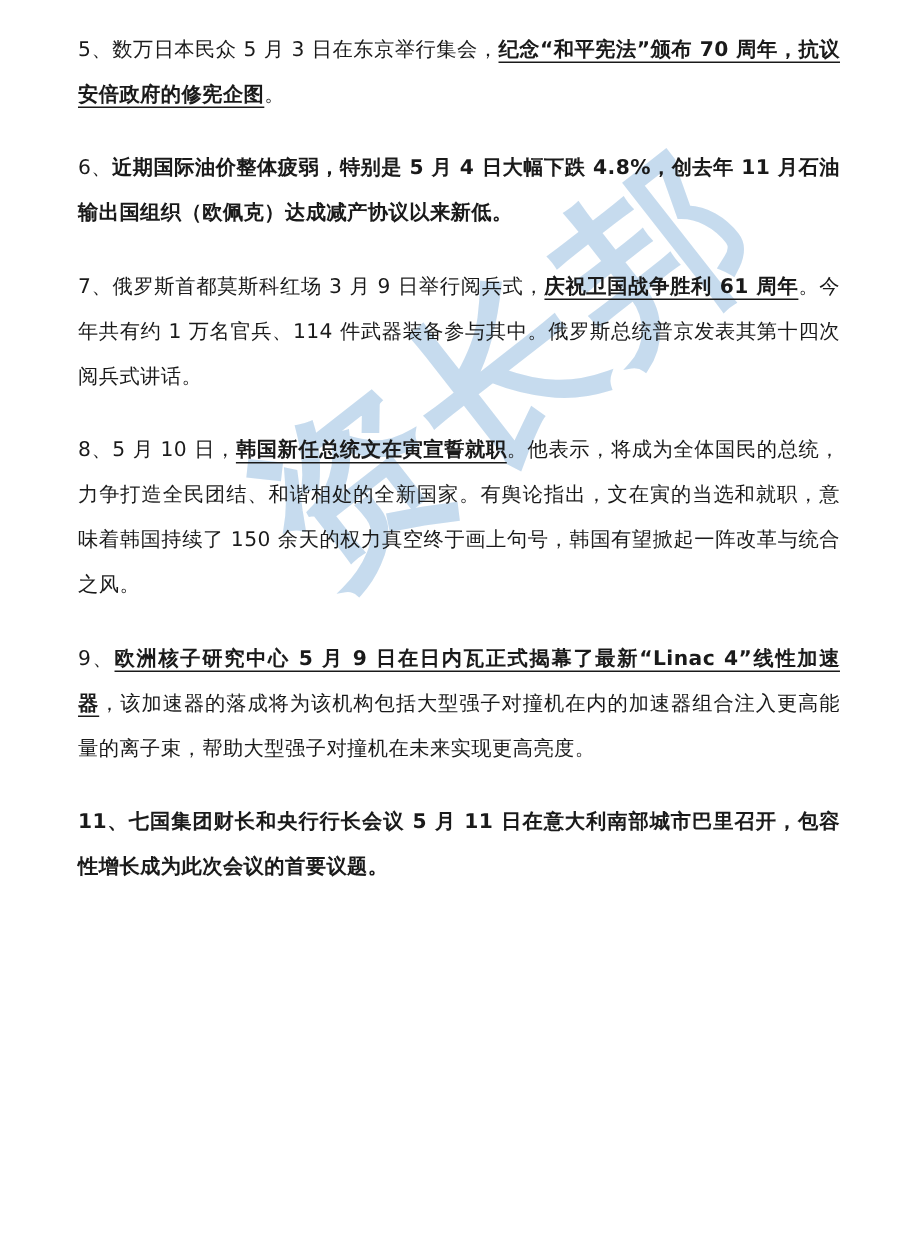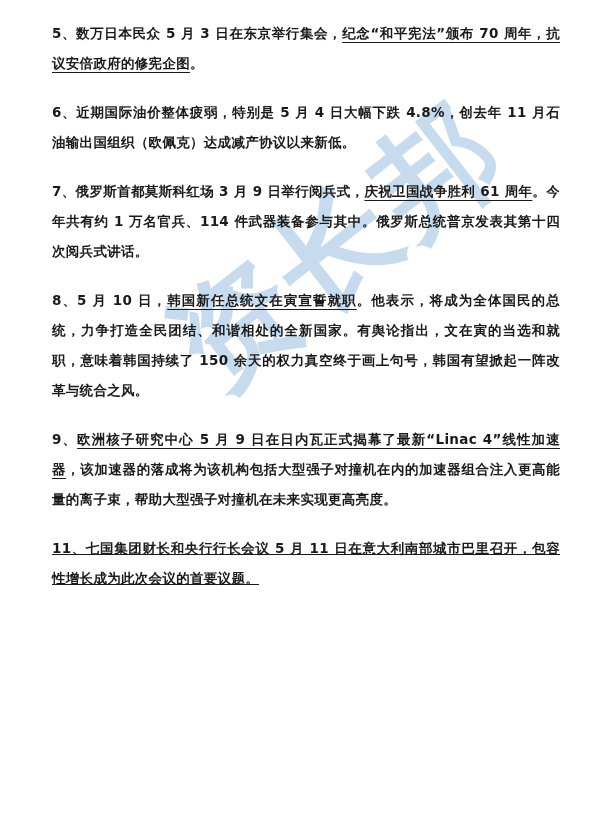--- a/index.html
+++ b/index.html
@@ -53,32 +53,32 @@
   }
 
   p.para {
     margin: 0 0 19px 0;
     font-size: 13.5px;
     line-height: 30px;
     color: #1a1a1a;
     text-align: justify;
     letter-spacing: 0.3px;
   }
-  p.para:last-child { margin-bottom: 0; text-decoration: underline; }
+  p.para:last-child { margin-bottom: 0; }
 
   .b {
     font-weight: bold;
   }
   .u {
     font-weight: bold;
     text-decoration: underline;
     text-underline-offset: 4px;
   }
   .n {
-    font-weight: bold;
+    font-weight: normal;
   }
 </style>
 </head>
 <body>
 
 <div class="page">
 
   <div class="watermark">
     <span>资长邦</span>
   </div>

